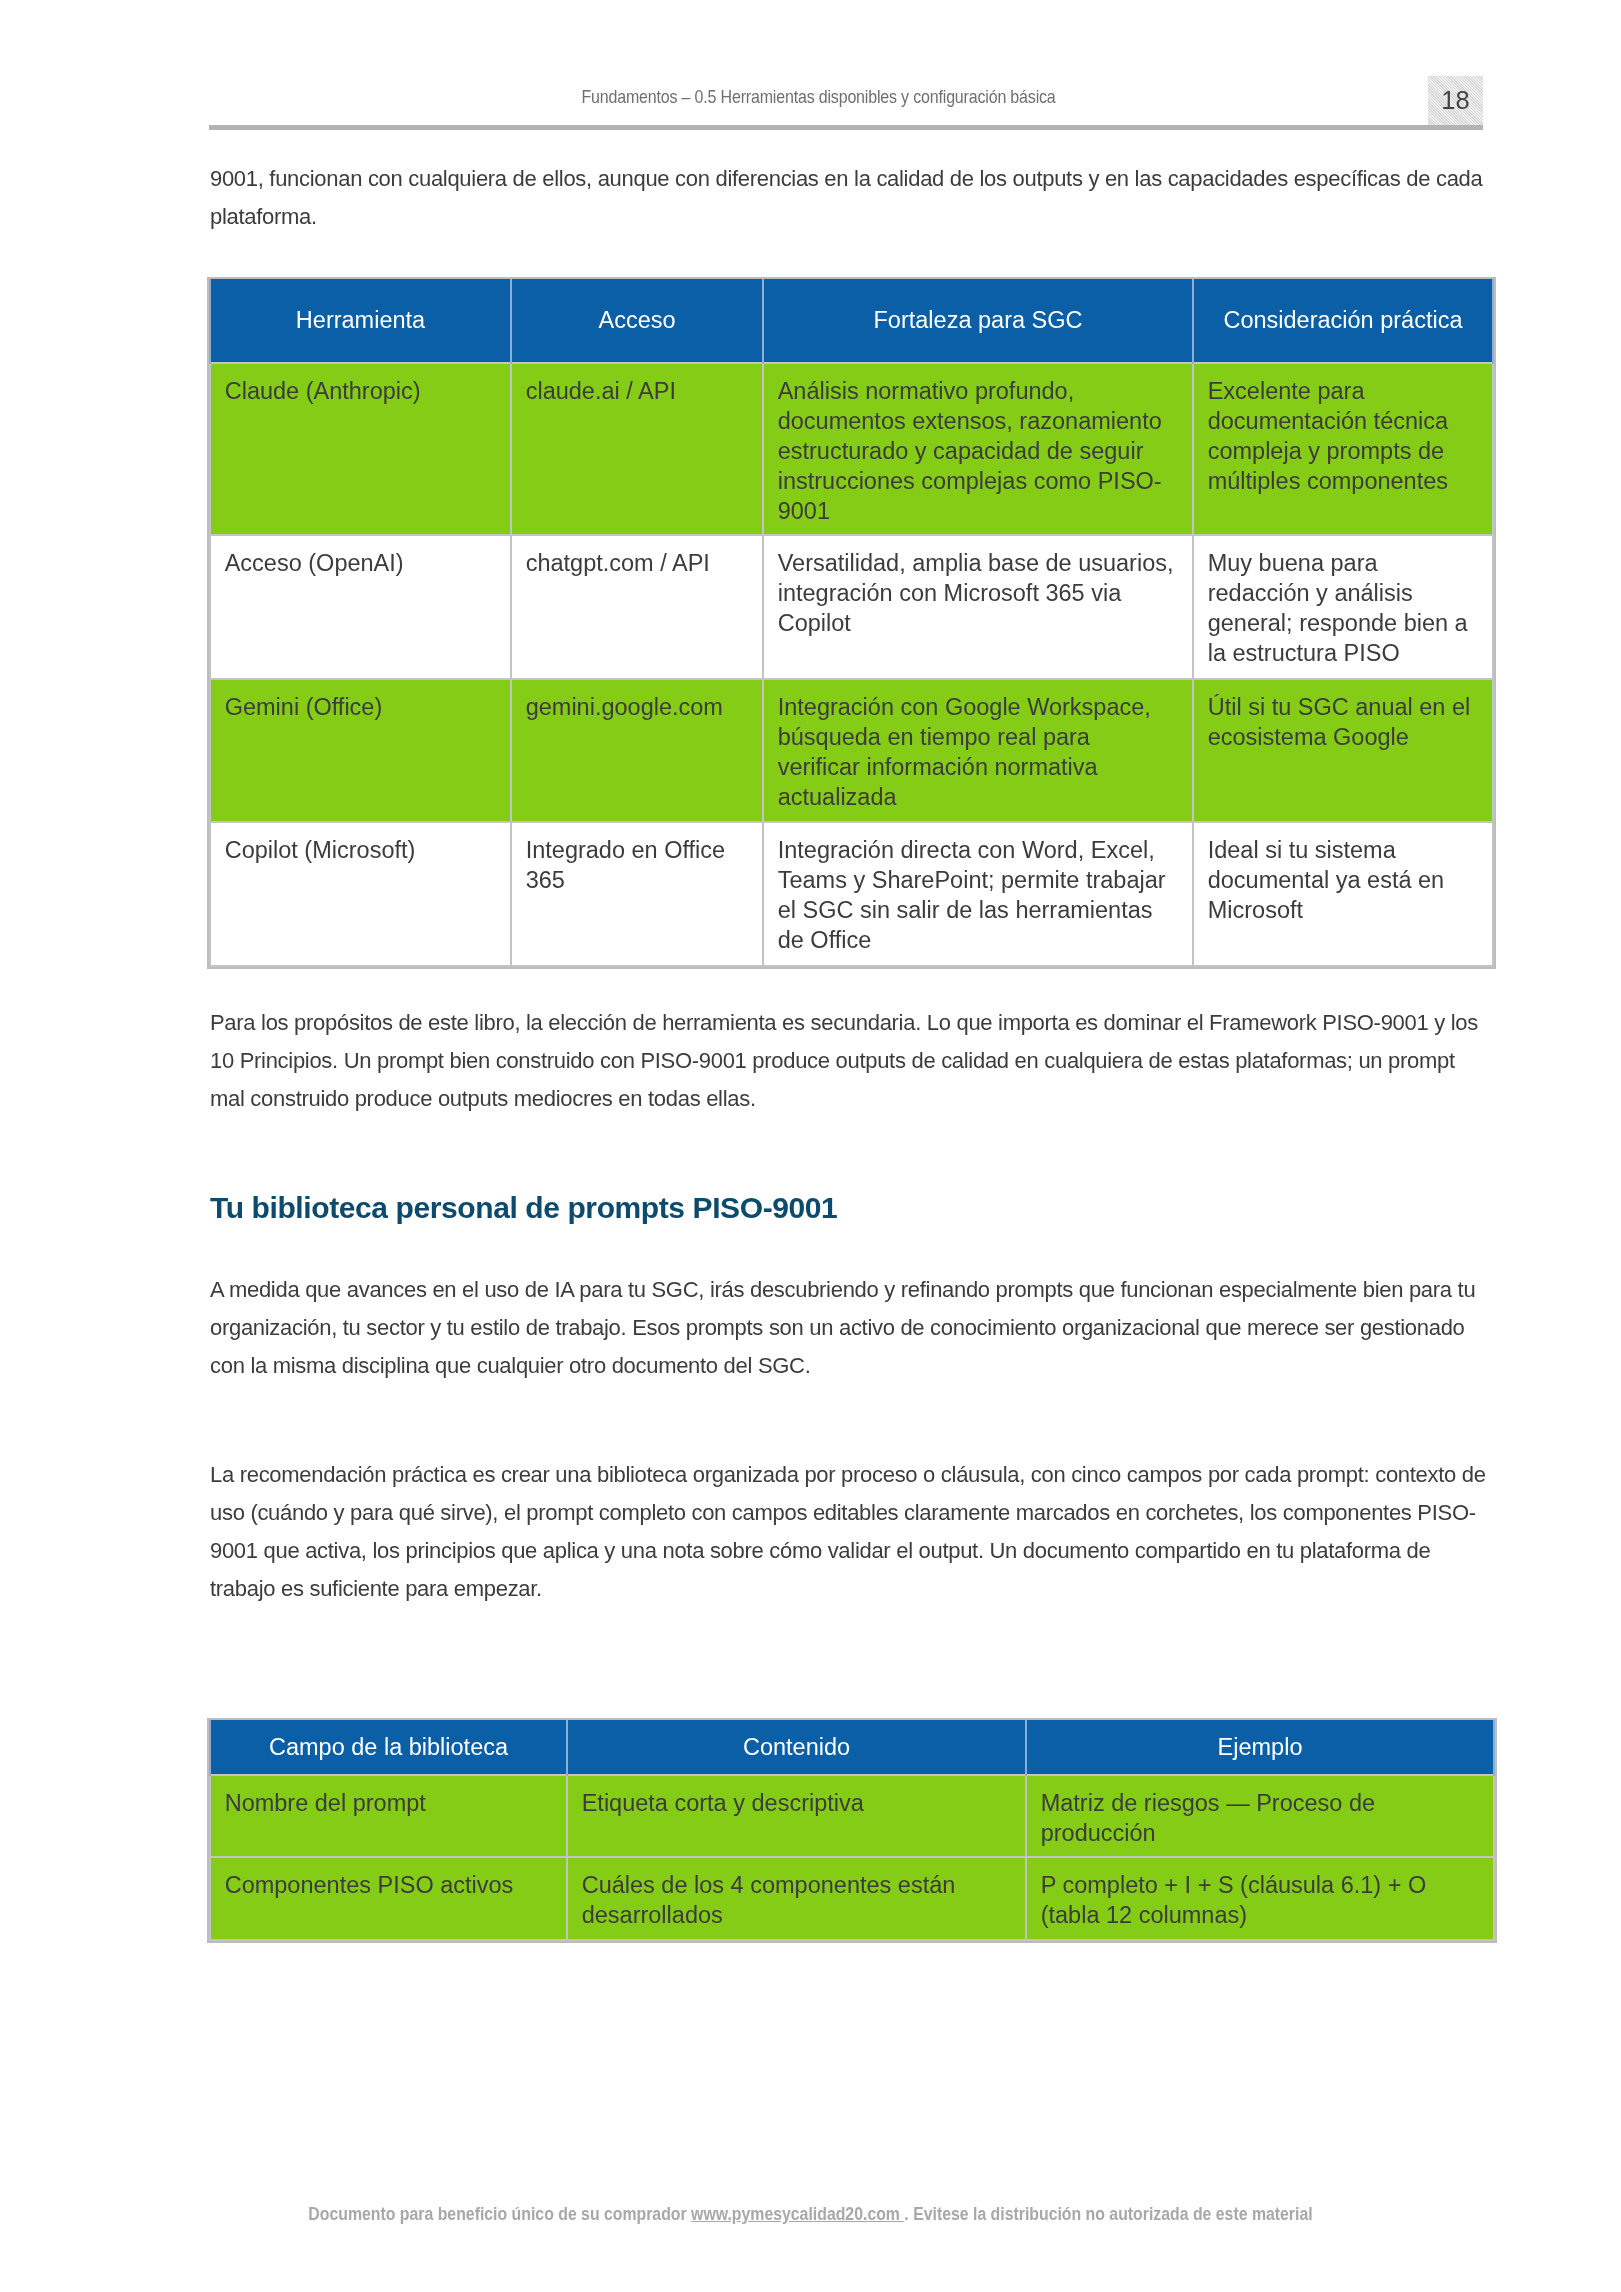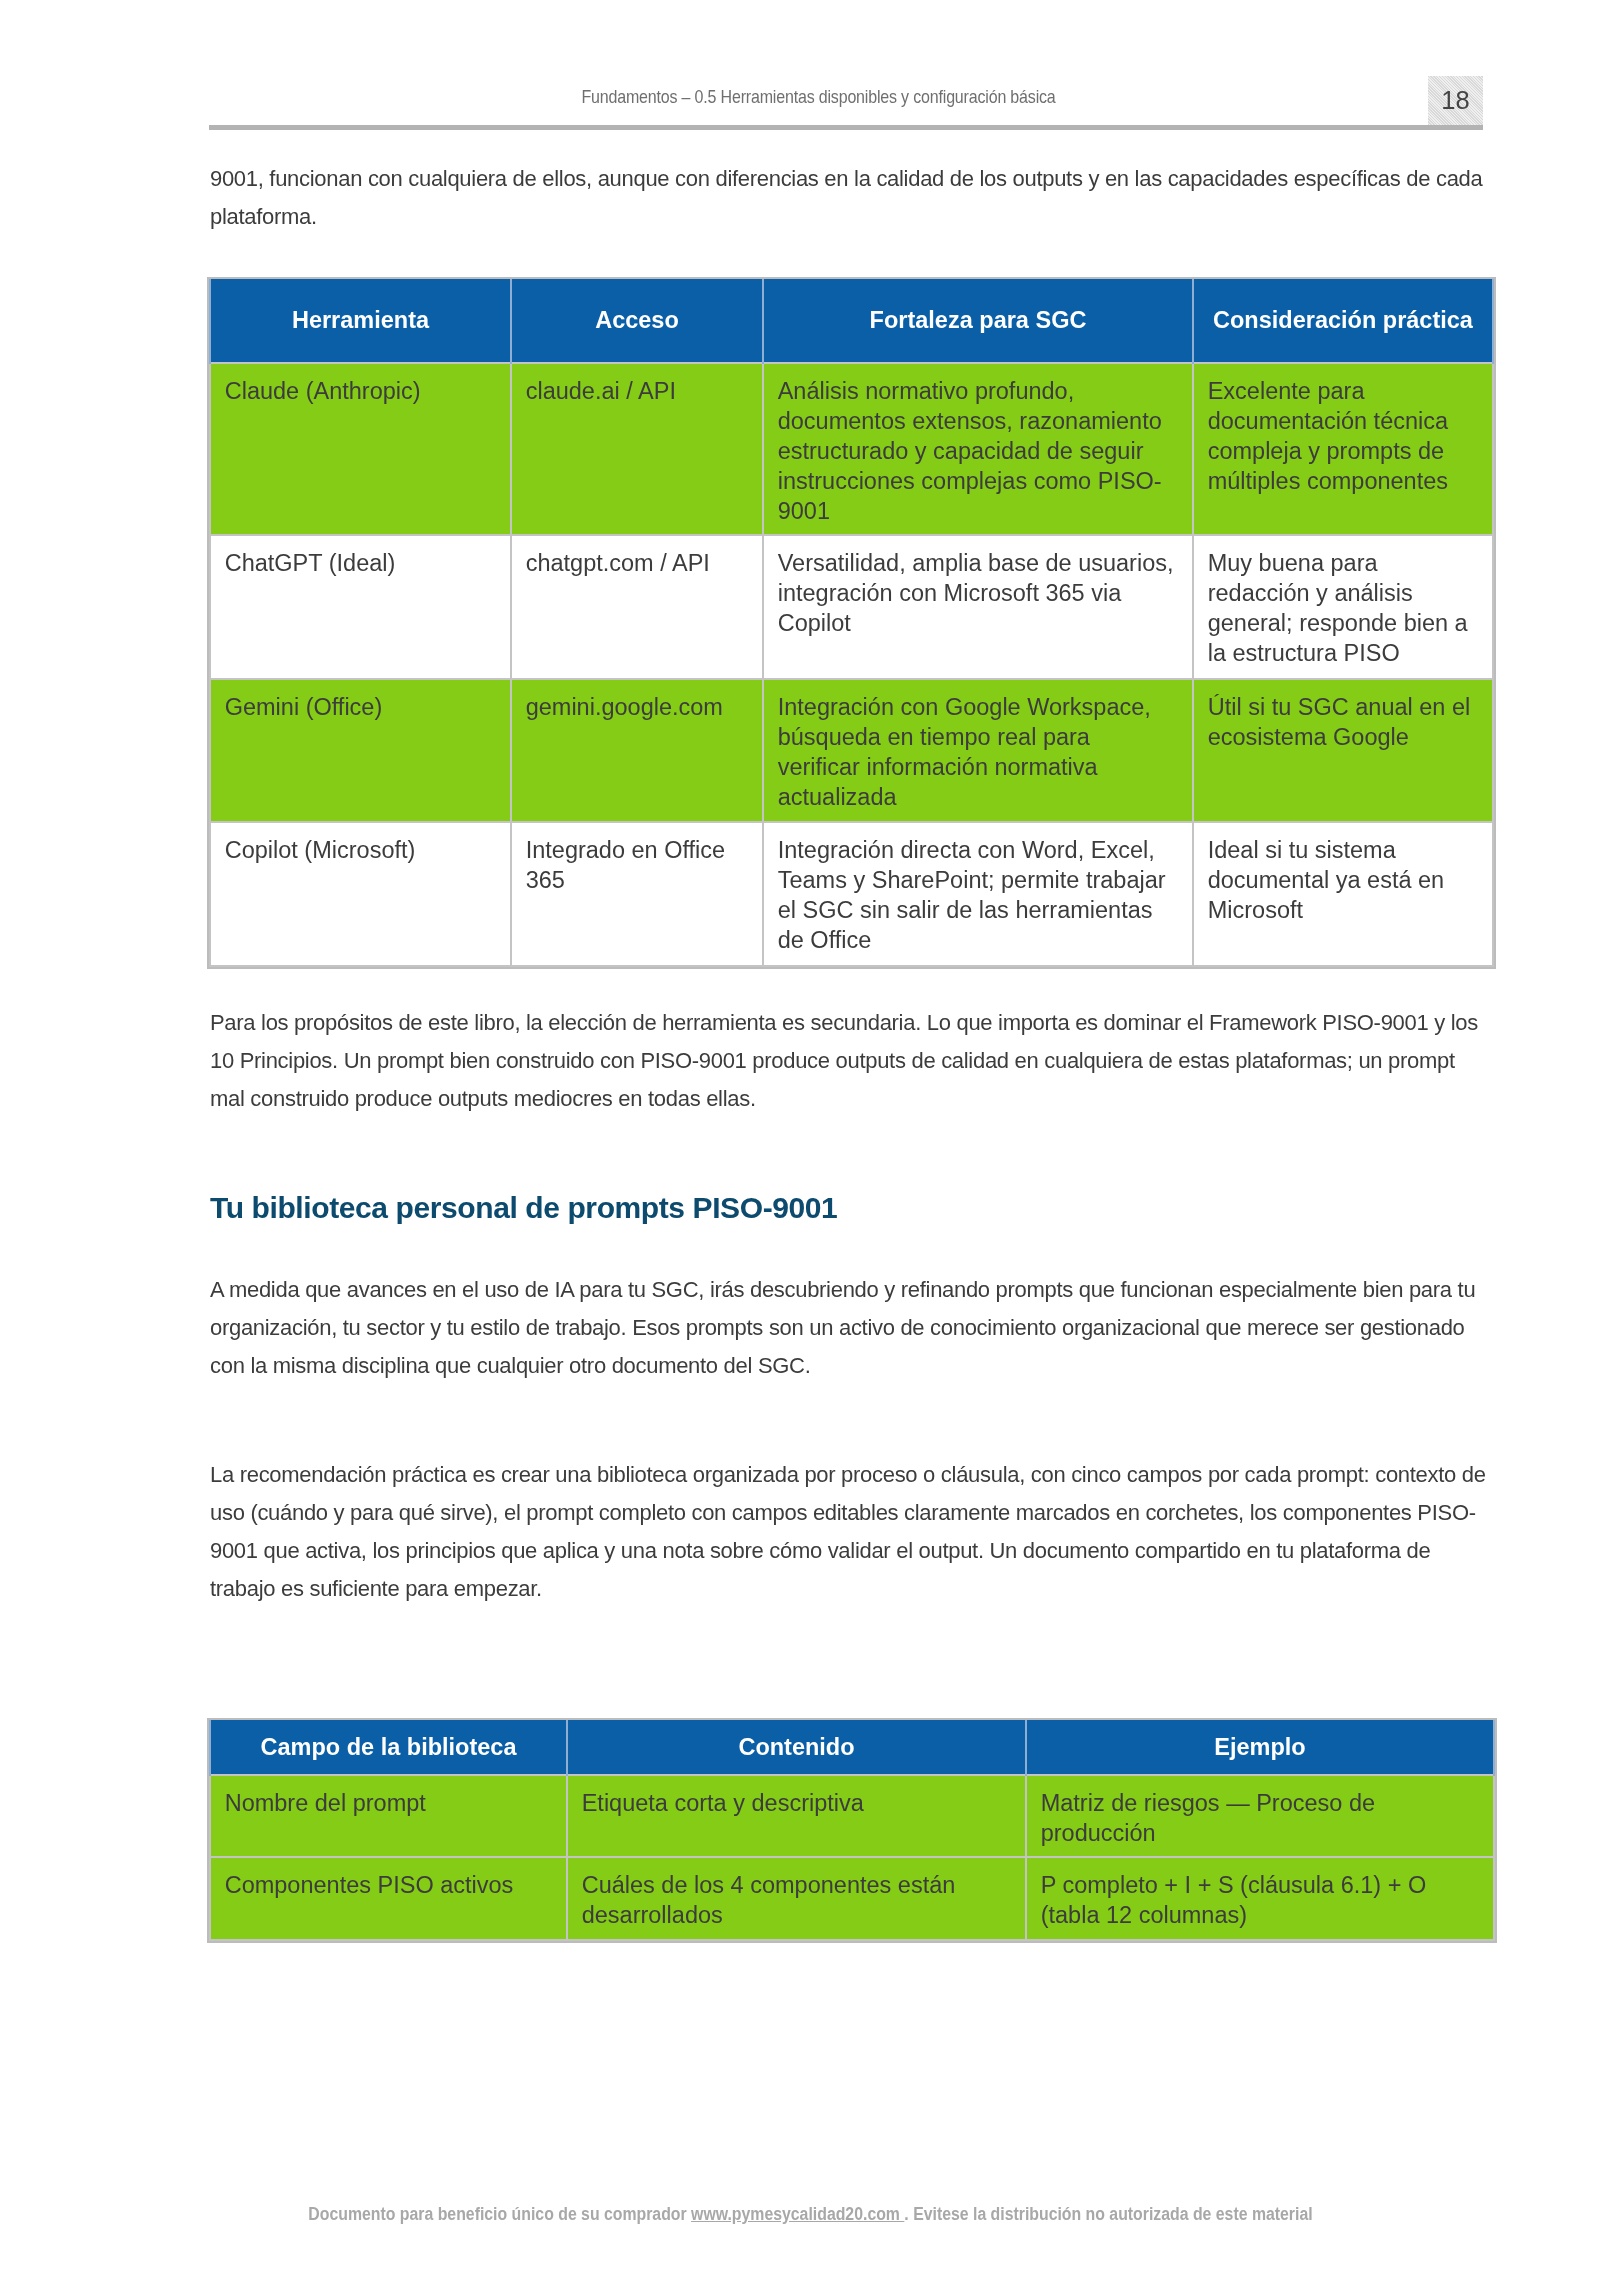--- a/index.html
+++ b/index.html
@@ -13,21 +13,21 @@
               font-size: 25.5px; color: #444; text-align: center; line-height: 49px; }
   .head-rule { position: absolute; left: 209px; top: 125px; width: 1274px; height: 4.9px; background: #b3b3b3; }
 
   .para { position: absolute; left: 210px; width: 1284px; font-size: 22px; line-height: 38px;
           color: #3c3c3c; margin: 0; letter-spacing: -0.3px; }
   .section-title { position: absolute; left: 210px; top: 1191px; font-size: 30px; font-weight: bold;
                    color: #0c4a6e; margin: 0; letter-spacing: -0.4px; }
 
   table.doc { position: absolute; left: 209px; border-collapse: collapse; table-layout: fixed;
               font-size: 23.5px; line-height: 30px; color: #3c3c3c; }
-  table.doc th { background: #0a5fa6; color: #ffffff; font-weight: bold; text-align: center;
+  table.doc th { background: #0a5fa6; color: #ffffff; font-weight: normal; text-align: center;
                  vertical-align: middle; border-left: 2px solid #8eaed3; border-right: 2px solid #8eaed3;
                  font-size: 23.5px; line-height: 29px; padding: 0 12px; }
   table.doc td { border: 2px solid #c4c4c4; vertical-align: top; padding: 11.8px 13.7px 7.8px 13.7px; }
   table.doc tr.alt td { background: #84cc16; }
   table.doc tr.plain td { background: #ffffff; }
   table.doc { outline: 2.9px solid #bcbcbc; }
 
   #t1 { top: 279px; width: 1283px; }
   #t1 th { height: 83px; }
   #t2 { top: 1720px; width: 1283px; }
@@ -62,21 +62,21 @@
     </tr>
   </thead>
   <tbody>
     <tr class="alt" style="height:172px">
       <td>Claude (Anthropic)</td>
       <td>claude.ai / API</td>
       <td>Análisis normativo profundo, documentos extensos, razonamiento estructurado y capacidad de seguir instrucciones complejas como PISO-9001</td>
       <td>Excelente para documentación técnica compleja y prompts de múltiples componentes</td>
     </tr>
     <tr class="plain" style="height:144px">
-      <td>ChatGPT (Ideal)</td>
+      <td>Acceso (OpenAI)</td>
       <td>chatgpt.com / API</td>
       <td>Versatilidad, amplia base de usuarios, integración con Microsoft 365 via Copilot</td>
       <td>Muy buena para redacción y análisis general; responde bien a la estructura PISO</td>
     </tr>
     <tr class="alt" style="height:143px">
       <td>Gemini (Office)</td>
       <td>gemini.google.com</td>
       <td>Integración con Google Workspace, búsqueda en tiempo real para verificar información normativa actualizada</td>
       <td>Útil si tu SGC anual en el ecosistema Google</td>
     </tr>

